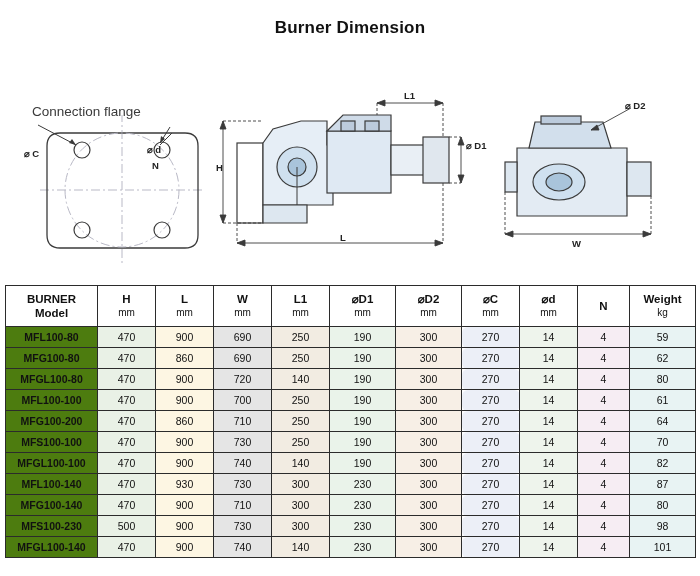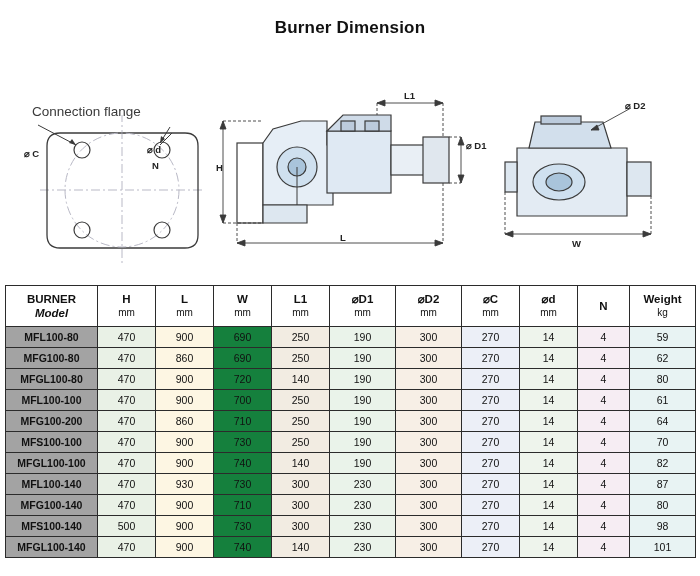--- a/index.html
+++ b/index.html
@@ -81,28 +81,28 @@
     display: block;
     font-weight: normal;
     font-size: 10px;
   }
   td.model {
     font-weight: bold;
     font-size: 10.5px;
     text-align: center;
   }
   
-  .c0 { background:#a3a3a3; }
+  .c0 { background:#4d7c0f; }
   .c1 { background:#e9f1e6; }
   .c2 { background:#fdf6e3; }
-  .c3 { background:#15803d; }
+  .c3 { background:#e5e5e5; }
   .c4 { background:#f2ece2; }
   .c5 { background:#eaf3ea; }
   .c6 { background:#f7efe6; }
-  .c7 { background:#eceff7; }
+  .c7 { background:#eceff7;border-radius:6px; }
   .c8 { background:#eef4ec; }
   .c9 { background:#f6edf3; }
   .c10 { background:#e8f3f3;margin-top:44px; }
   svg { display:block; }
 </style>
 </head>
 <body>
 
 <div class="page">
 
@@ -234,21 +234,21 @@
           <col style="width:66px">
           <col style="width:58px">
         <col style="width:58px">
           <col style="width:52px">
           <col style="width:66px">
       </colgroup>
       <thead>
         <tr>
           <th>
             <span>BURNER</span>
-            <span class="hdr-unit" style="font-weight:bold;font-size:11.5px;font-style:italic;">Model</span>
+            <span class="hdr-unit" style="font-weight:bold;font-size:11.5px;">Model</span>
           </th>
           <th>
             <span>H</span>
             <span class="hdr-unit">mm</span>
           </th>
           <th>
             <span>L</span>
             <span class="hdr-unit">mm</span>
           </th>
           <th>
@@ -397,21 +397,21 @@
           <td class="c3">710</td>
           <td class="c4">300</td>
           <td class="c5">230</td>
           <td class="c6">300</td>
           <td class="c7">270</td>
           <td class="c8">14</td>
           <td class="c9">4</td>
           <td class="c10">80</td>
         </tr>
         <tr>
-          <td class="model c0">MFS100-140</td>
+          <td class="model c0">MFS100-230</td>
           <td class="c1">500</td>
           <td class="c2">900</td>
           <td class="c3">730</td>
           <td class="c4">300</td>
           <td class="c5">230</td>
           <td class="c6">300</td>
           <td class="c7">270</td>
           <td class="c8">14</td>
           <td class="c9">4</td>
           <td class="c10">98</td>

